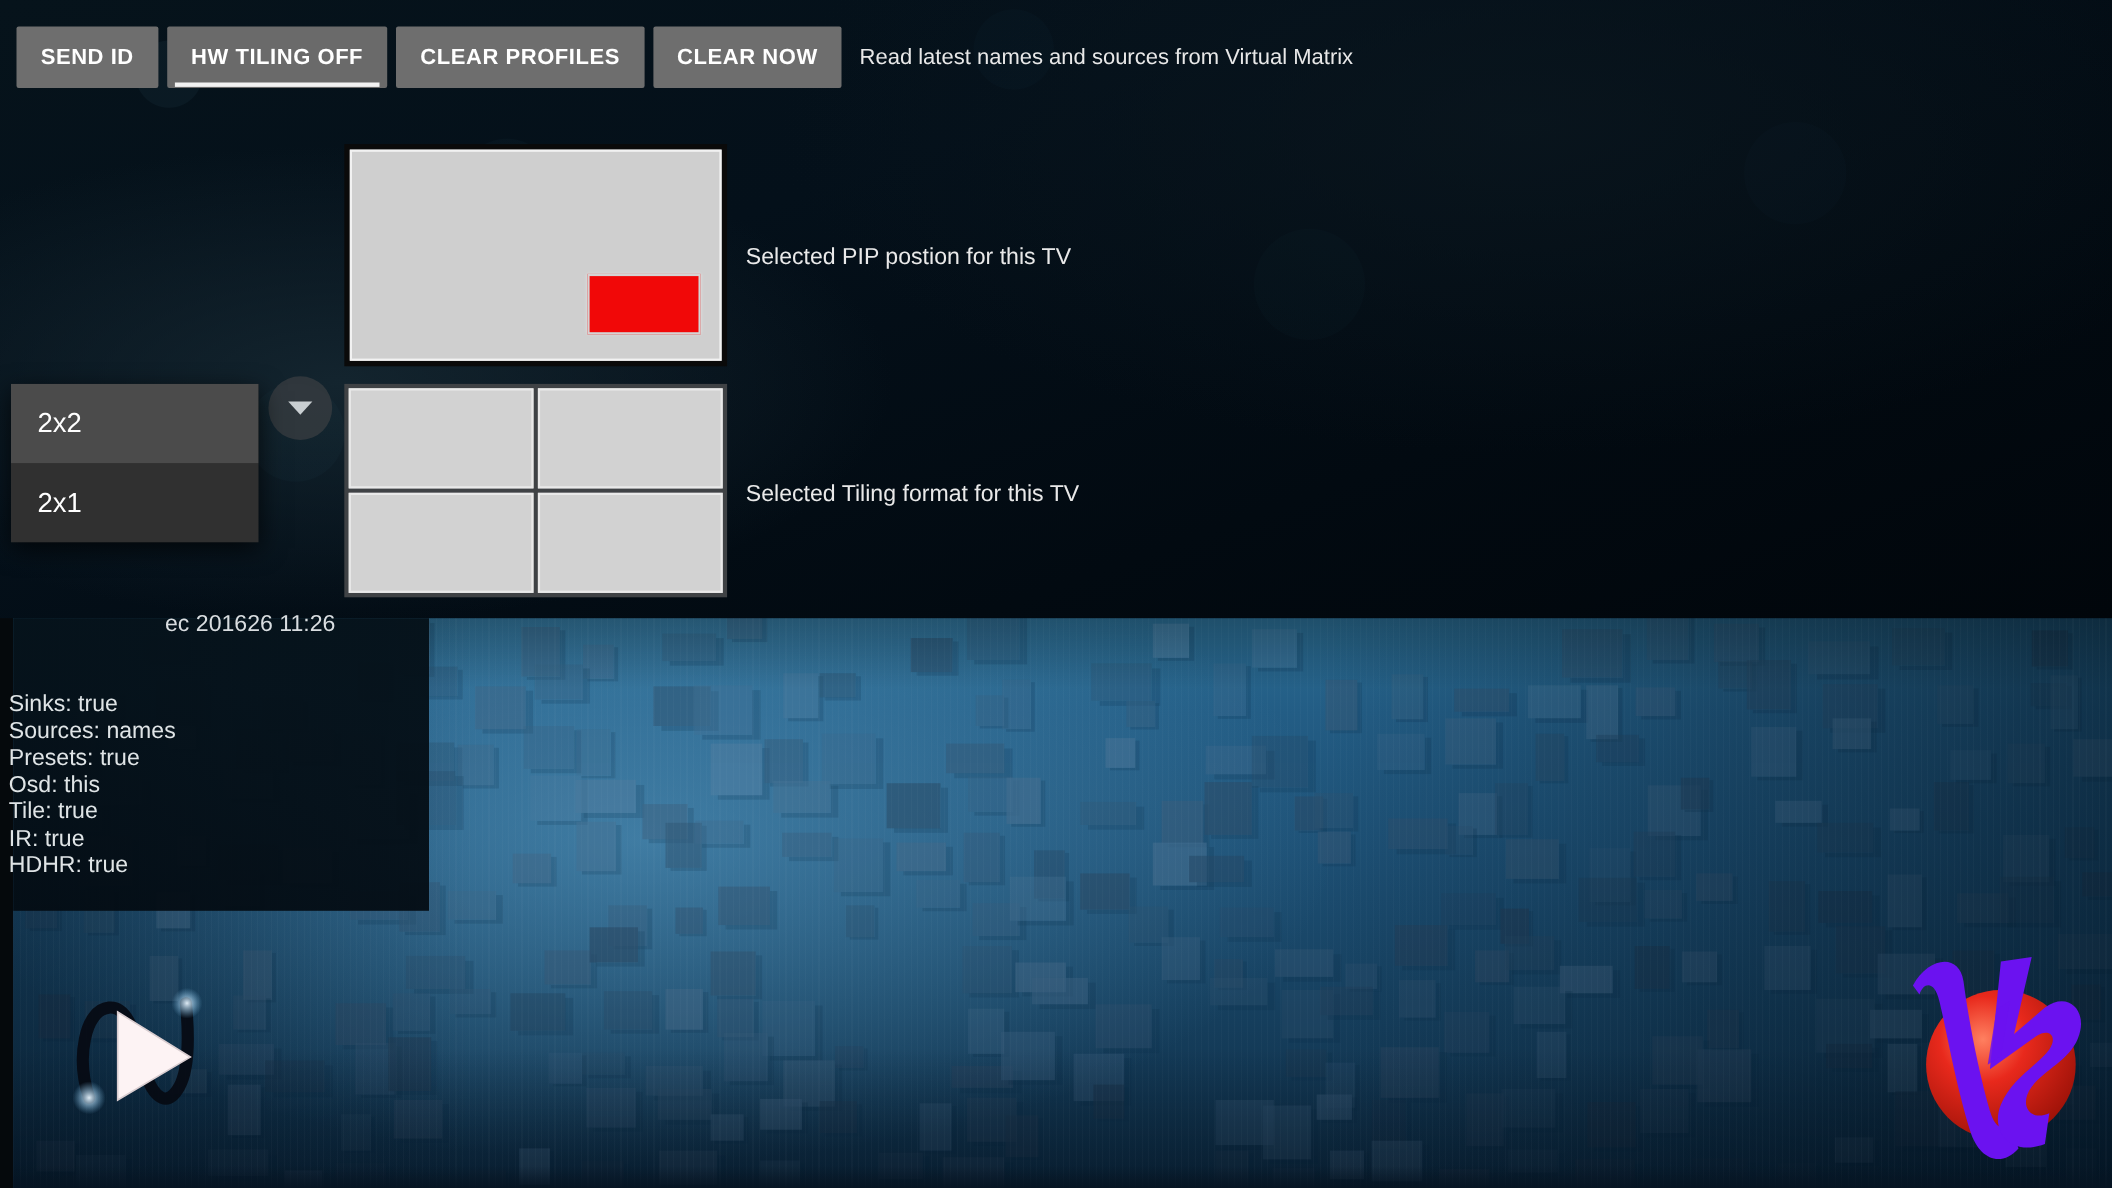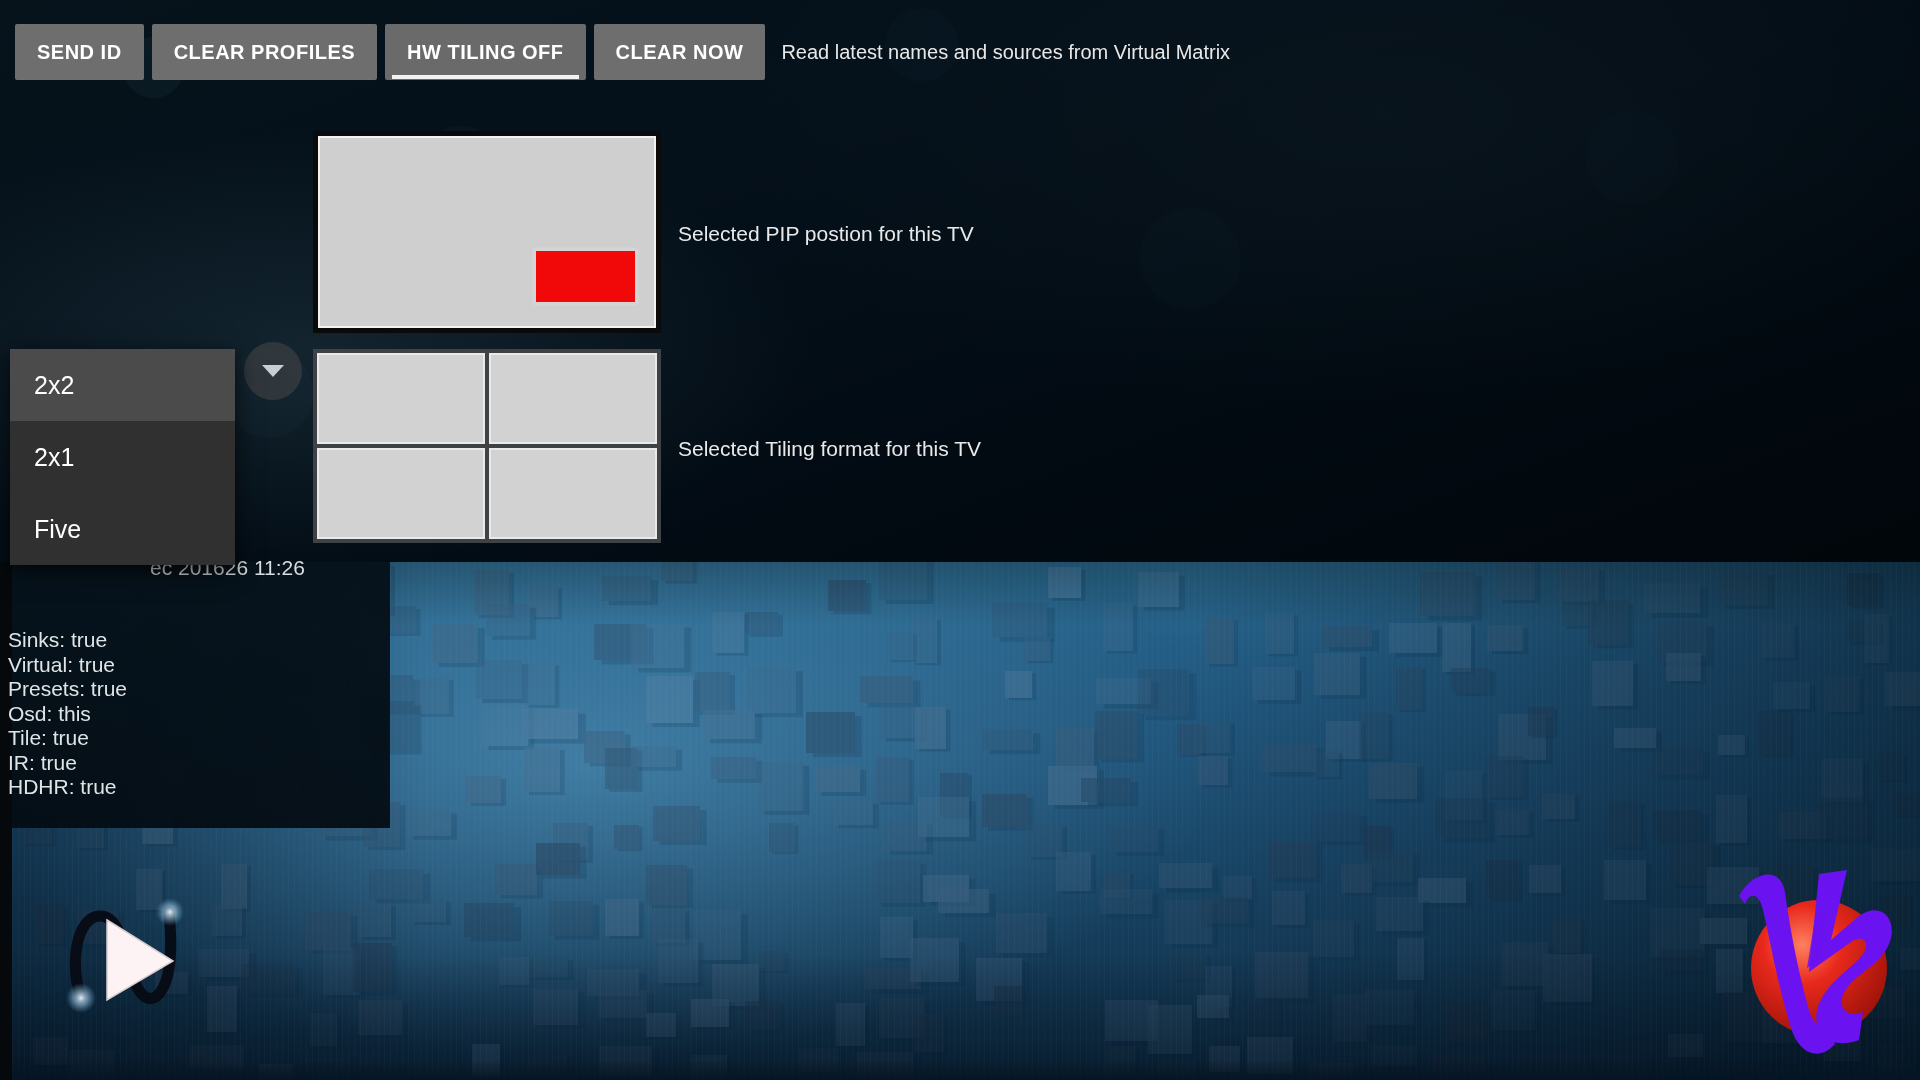--- a/index.html
+++ b/index.html
@@ -416,22 +416,22 @@
     <div class="bottom-strip"></div>
   </div>
 
   <div class="app-dark">
     <div class="app-dark-noise"></div>
   </div>
   <div class="left-panel-dark"></div>
 
   <div class="toolbar">
     <button class="tb-btn first">SEND ID</button>
+    <button class="tb-btn active">HW TILING OFF</button>
     <button class="tb-btn">CLEAR PROFILES</button>
-    <button class="tb-btn active">HW TILING OFF</button>
     <button class="tb-btn">CLEAR NOW</button>
     <span class="tb-note">Read latest names and sources from Virtual Matrix</span>
   </div>
 
 
   <div class="pip-preview">
     <div class="pip-screen">
       <div class="pip-window"></div>
     </div>
   </div>
@@ -445,28 +445,27 @@
     <div class="tile-cell"></div>
     <div class="tile-cell"></div>
     <div class="tile-cell"></div>
     <div class="tile-cell"></div>
   </div>
   <div class="tile-desc">Selected Tiling format for this TV</div>
 
   <div class="dropdown-list">
     <div class="dd-item selected">2x2</div>
     <div class="dd-item">2x1</div>
-    <div class="dd-item">Five</div>
   </div>
 
   <div class="timestamp">ec 201626 11:26</div>
 
   <div class="status-list">
     <div class="status-line">Sinks: true</div>
-    <div class="status-line">Virtual: true</div>
+    <div class="status-line">Sources: names</div>
     <div class="status-line">Presets: true</div>
     <div class="status-line">Osd: this</div>
     <div class="status-line">Tile: true</div>
     <div class="status-line">IR: true</div>
     <div class="status-line">HDHR: true</div>
   </div>
 
   <svg class="player-logo" viewBox="0 0 170 145">
     <defs>
       <radialGradient id="glowA" cx="50%" cy="50%" r="50%">

